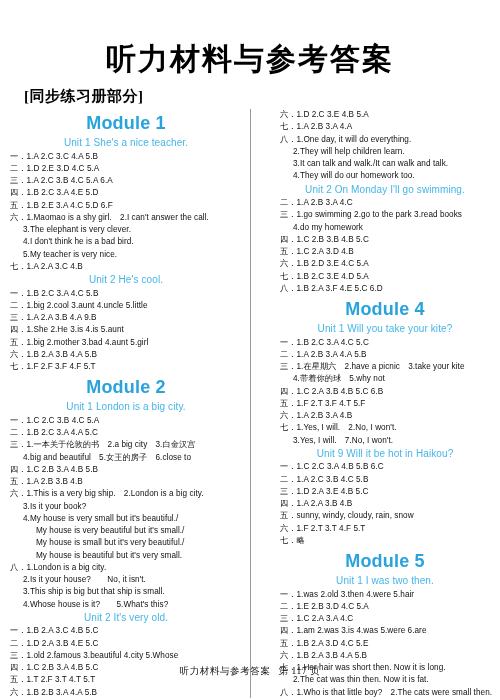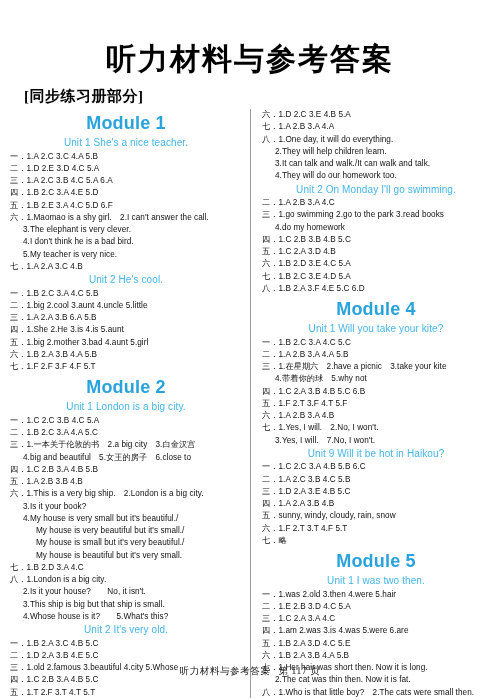--- a/index.html
+++ b/index.html
@@ -54,21 +54,21 @@
     height: 592px;
   }
   .col {
     width: 240px;
     box-sizing: border-box;
   }
   .col-left {
     padding-right: 8px;
   }
   .col-right {
-    padding-left: 11px;
+    padding-left: 29px;
     border-left: 1px solid #9a9a9a;
   }
 
   .module-head {
     text-align: center;
     color: #29a3dc;
     font-weight: bold;
     font-size: 18px;
     line-height: 1.45;
     margin: 1px 0 0 0;
@@ -131,40 +131,39 @@
         <div class="ans-line">四．1.B  2.C  3.A  4.E  5.D</div>
         <div class="ans-line">五．1.B  2.E  3.A  4.C  5.D  6.F</div>
         <div class="ans-line">六．1.Maomao is a shy girl.　2.I can't answer the call.</div>
         <div class="ans-line indent">3.The elephant is very clever.</div>
         <div class="ans-line indent">4.I don't think he is a bad bird.</div>
         <div class="ans-line indent">5.My teacher is very nice.</div>
         <div class="ans-line">七．1.A  2.A  3.C  4.B</div>
         <div class="unit-head">Unit 2 He's cool.</div>
         <div class="ans-line">一．1.B  2.C  3.A  4.C  5.B</div>
         <div class="ans-line">二．1.big  2.cool  3.aunt  4.uncle  5.little</div>
-        <div class="ans-line">三．1.A  2.A  3.B  6.A  5.B</div>
+        <div class="ans-line">三．1.A  2.A  3.B  4.A  9.B</div>
         <div class="ans-line">四．1.She  2.He  3.is  4.is  5.aunt</div>
         <div class="ans-line">五．1.big  2.mother  3.bad  4.aunt  5.girl</div>
         <div class="ans-line">六．1.B  2.A  3.B  4.A  5.B</div>
         <div class="ans-line">七．1.F  2.F  3.F  4.F  5.T</div>
         <div class="module-head">Module 2</div>
         <div class="unit-head">Unit 1 London is a big city.</div>
         <div class="ans-line">一．1.C  2.C  3.B  4.C  5.A</div>
         <div class="ans-line">二．1.B  2.C  3.A  4.A  5.C</div>
         <div class="ans-line">三．1.一本关于伦敦的书　2.a big city　3.白金汉宫</div>
         <div class="ans-line indent">4.big and beautiful　5.女王的房子　6.close to</div>
         <div class="ans-line">四．1.C  2.B  3.A  4.B  5.B</div>
         <div class="ans-line">五．1.A  2.B  3.B  4.B</div>
         <div class="ans-line">六．1.This is a very big ship.　2.London is a big city.</div>
         <div class="ans-line indent">3.Is it your book?</div>
         <div class="ans-line indent">4.My house is very small but it's beautiful./</div>
         <div class="ans-line indent2">My house is very beautiful but it's small./</div>
         <div class="ans-line indent2">My house is small but it's very beautiful./</div>
         <div class="ans-line indent2">My house is beautiful but it's very small.</div>
-        <div class="ans-line">七．1.B  2.D  3.A  4.C</div>
         <div class="ans-line">八．1.London is a big city.</div>
         <div class="ans-line indent">2.Is it your house?　　No, it isn't.</div>
         <div class="ans-line indent">3.This ship is big but that ship is small.</div>
         <div class="ans-line indent">4.Whose house is it?　　5.What's this?</div>
         <div class="unit-head">Unit 2 It's very old.</div>
         <div class="ans-line">一．1.B  2.A  3.C  4.B  5.C</div>
         <div class="ans-line">二．1.D  2.A  3.B  4.E  5.C</div>
         <div class="ans-line">三．1.old  2.famous  3.beautiful  4.city  5.Whose</div>
         <div class="ans-line">四．1.C  2.B  3.A  4.B  5.C</div>
         <div class="ans-line">五．1.T  2.F  3.T  4.T  5.T</div>

